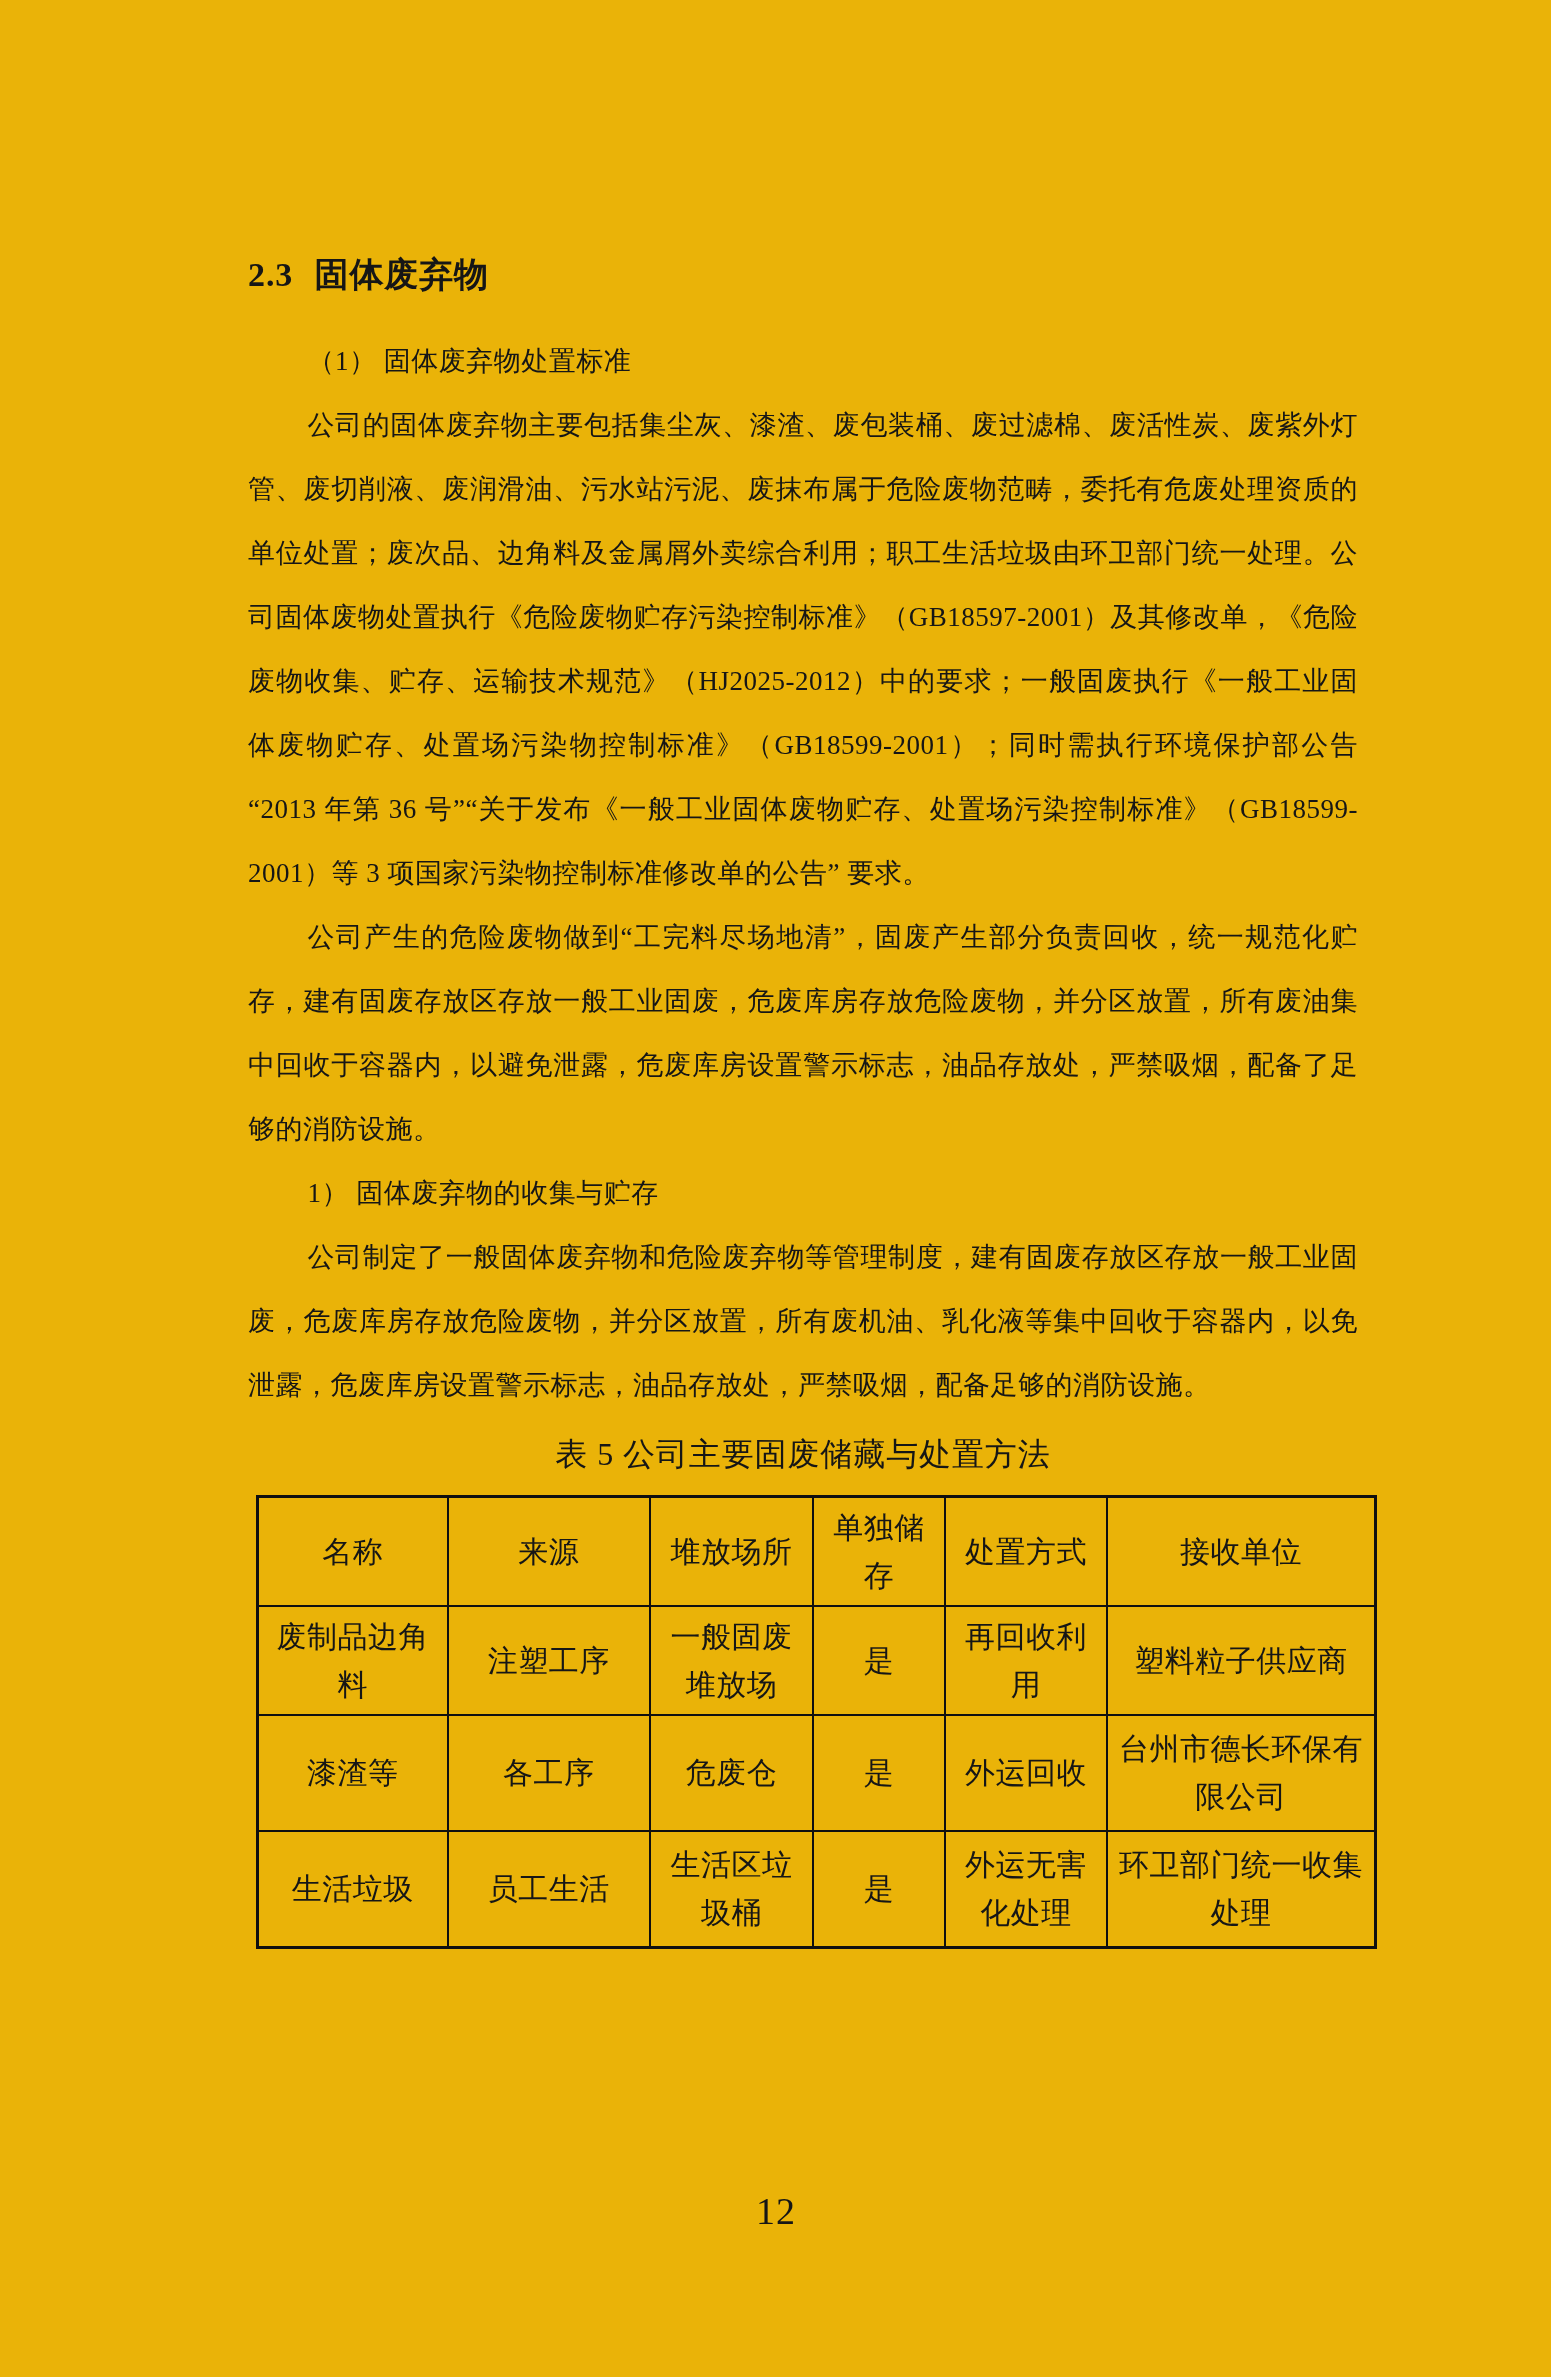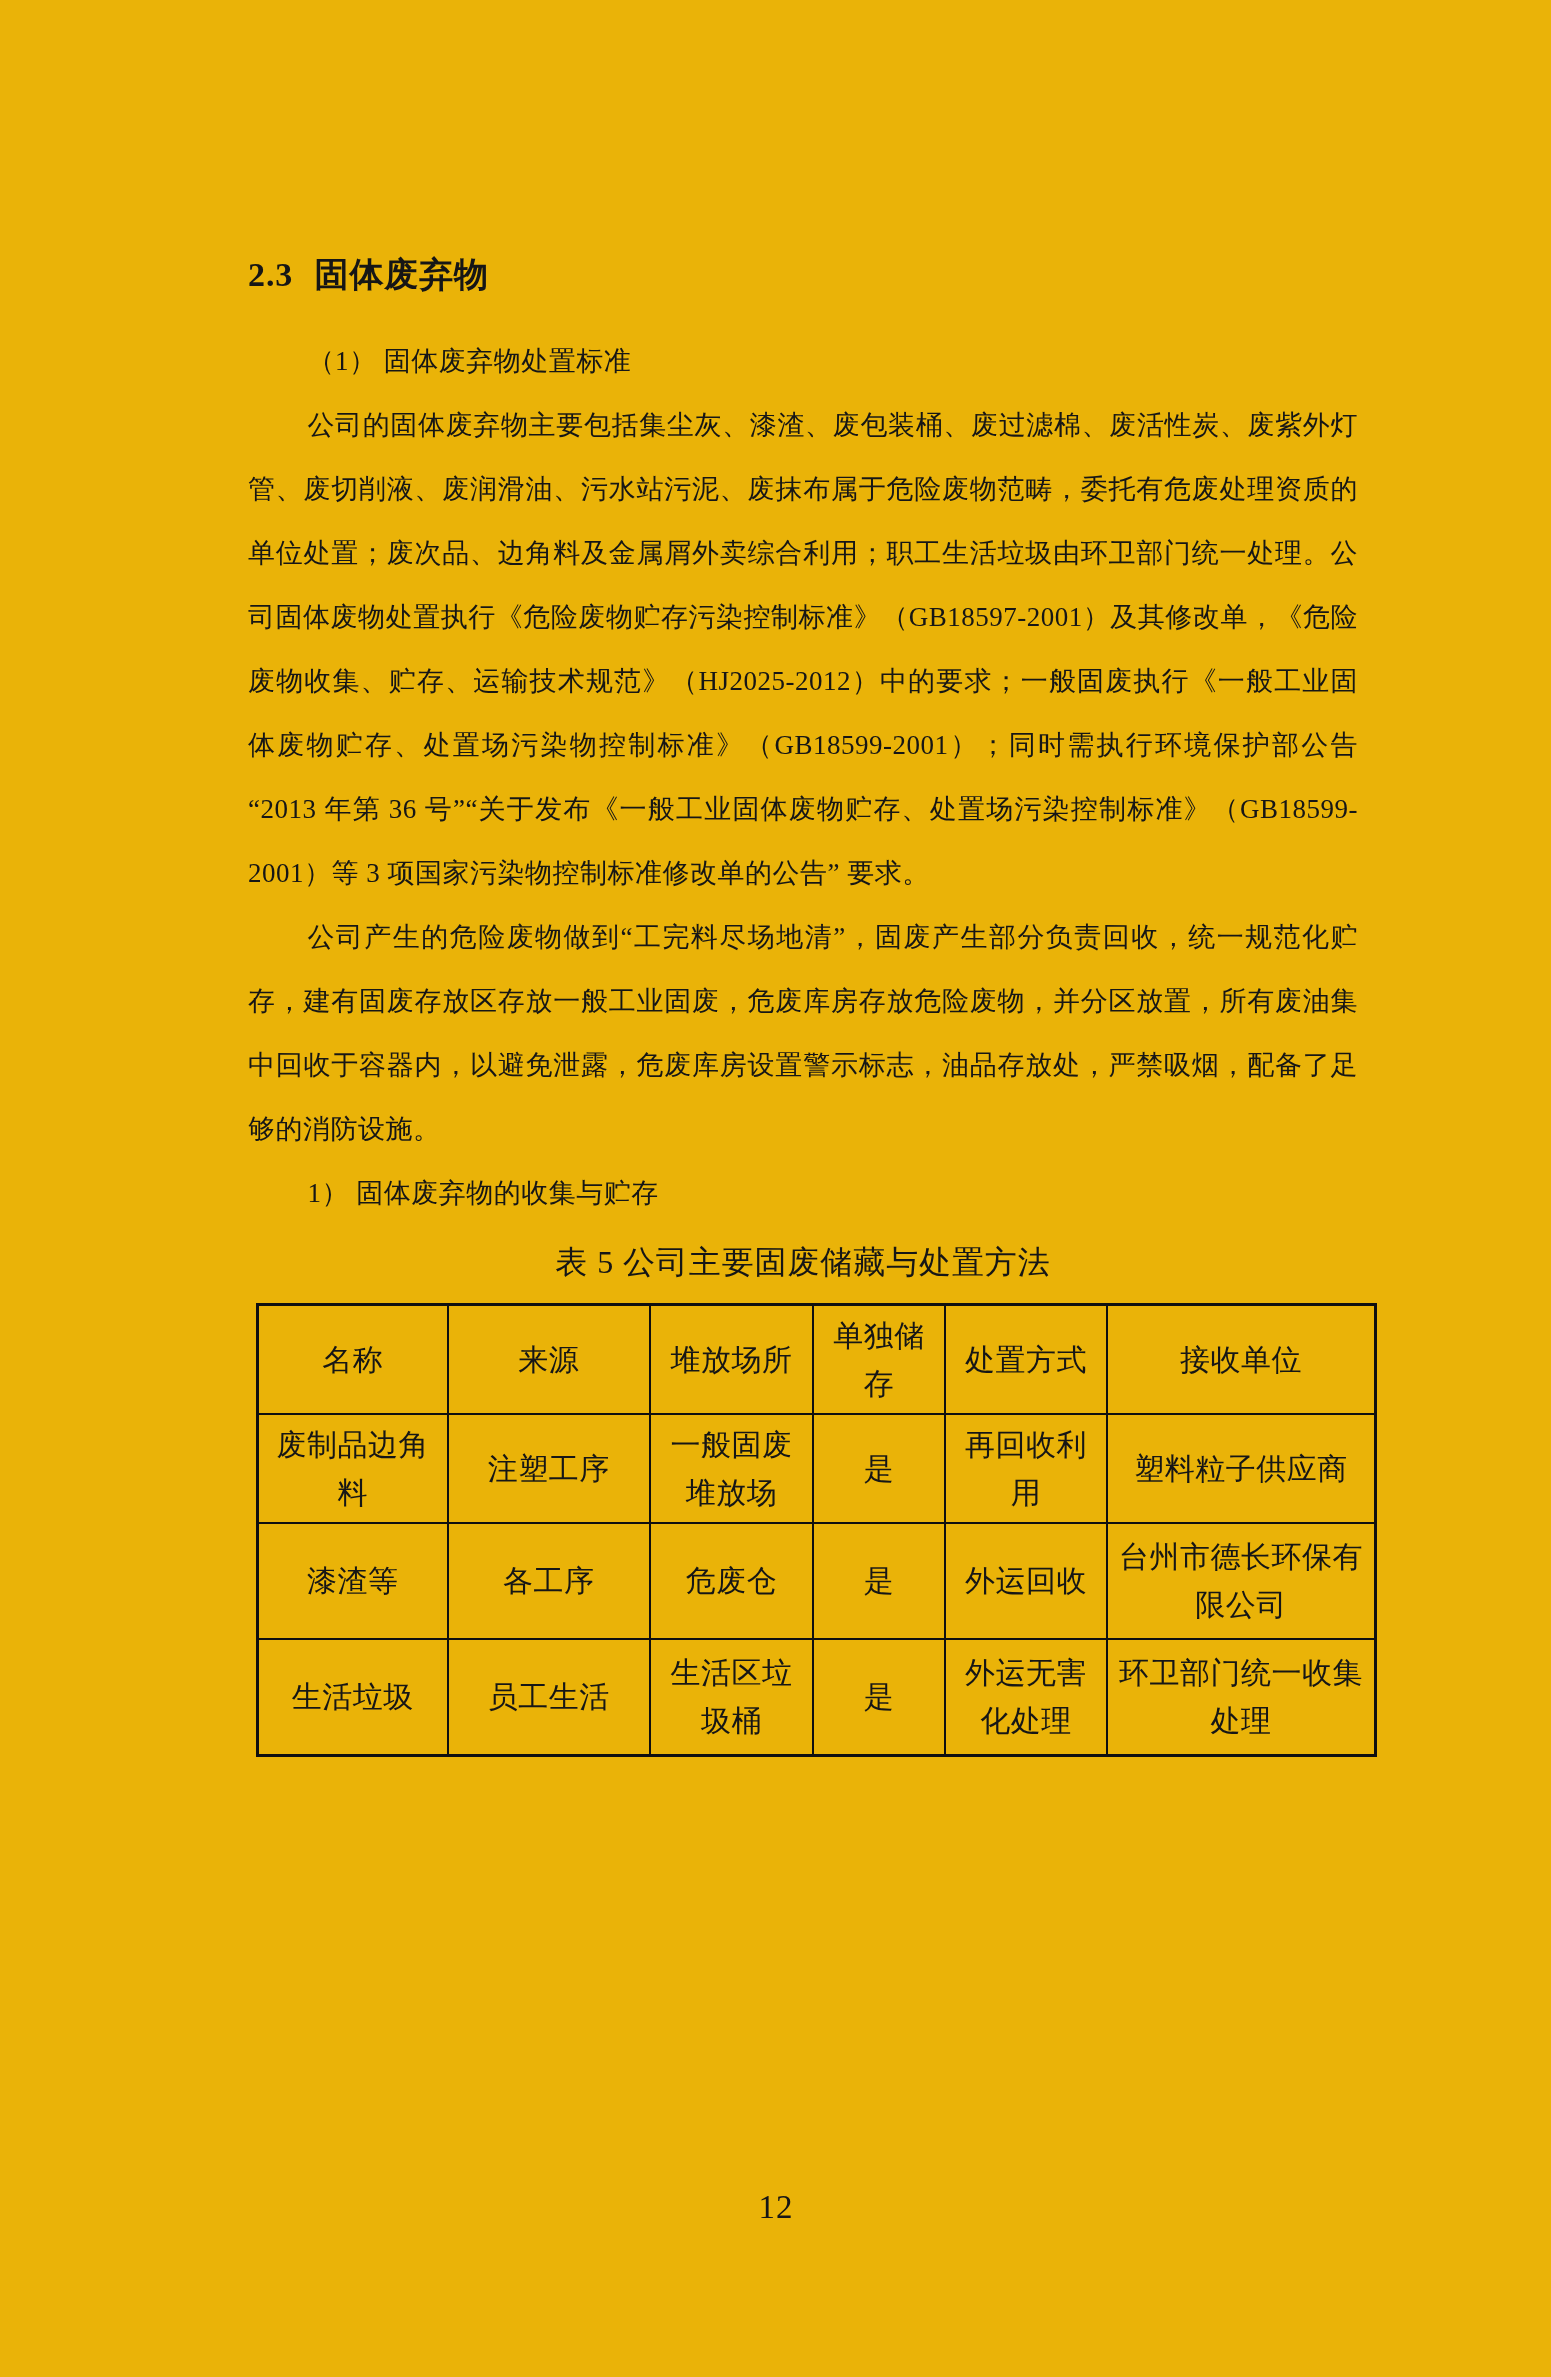--- a/index.html
+++ b/index.html
@@ -69,37 +69,38 @@
   table.waste-table thead tr { height: 103px; }
   table.waste-table tbody tr:nth-child(1) { height: 108px; }
   table.waste-table tbody tr:nth-child(2) { height: 116px; }
   table.waste-table tbody tr:nth-child(3) { height: 116px; padding-left: 35px; }
   .page-number {
     position: absolute;
     top: 2189px;
     left: 0;
     width: 100%;
     text-align: center;
-    font-size: 33px;
+    font-size: 38px;
     letter-spacing: 0.9px;
   }
 </style>
 </head>
 <body>
 
 <div class="page">
   <div class="content">
 
     <h1 class="heading">2.3 固体废弃物</h1>
 
     <div class="body-text">
         <p class="para">（1） 固体废弃物处置标准</p>
         <p class="para">公司的固体废弃物主要包括集尘灰、漆渣、废包装桶、废过滤棉、废活性炭、废紫外灯管、废切削液、废润滑油、污水站污泥、废抹布属于危险废物范畴，委托有危废处理资质的单位处置；废次品、边角料及金属屑外卖综合利用；职工生活垃圾由环卫部门统一处理。公司固体废物处置执行《危险废物贮存污染控制标准》（GB18597-2001）及其修改单，《危险废物收集、贮存、运输技术规范》（HJ2025-2012）中的要求；一般固废执行《一般工业固体废物贮存、处置场污染物控制标准》（GB18599-2001）；同时需执行环境保护部公告“2013 年第 36 号”“关于发布《一般工业固体废物贮存、处置场污染控制标准》（GB18599-2001）等 3 项国家污染物控制标准修改单的公告” 要求。</p>
         <p class="para">公司产生的危险废物做到“工完料尽场地清”，固废产生部分负责回收，统一规范化贮存，建有固废存放区存放一般工业固废，危废库房存放危险废物，并分区放置，所有废油集中回收于容器内，以避免泄露，危废库房设置警示标志，油品存放处，严禁吸烟，配备了足够的消防设施。</p>
         <p class="para">1） 固体废弃物的收集与贮存</p>
+        <p class="para">公司制定了一般固体废弃物和危险废弃物等管理制度，建有固废存放区存放一般工业固废，危废库房存放危险废物，并分区放置，所有废机油、乳化液等集中回收于容器内，以免泄露，危废库房设置警示标志，油品存放处，严禁吸烟，配备足够的消防设施。</p>
       </div>
 
     <div class="table-caption">表 5 公司主要固废储藏与处置方法</div>
 
     <table class="waste-table">
       <colgroup>
           <col style="width: 17%;">
           <col style="width: 18.1%;">
           <col style="width: 14.6%;">
           <col style="width: 11.8%;">

